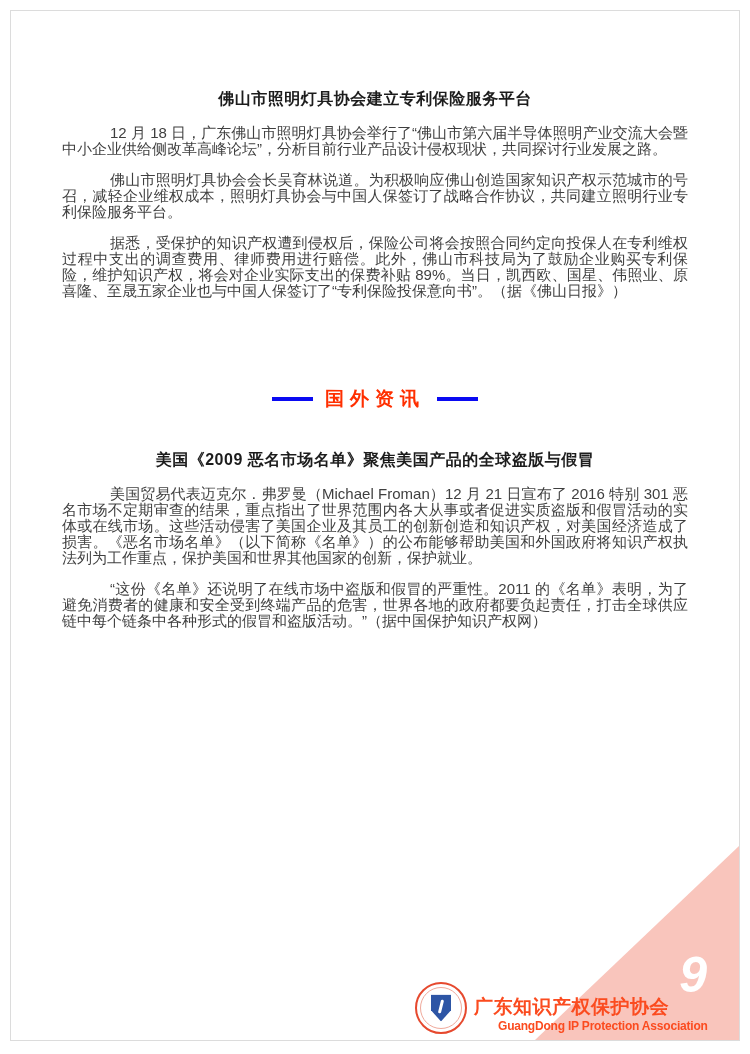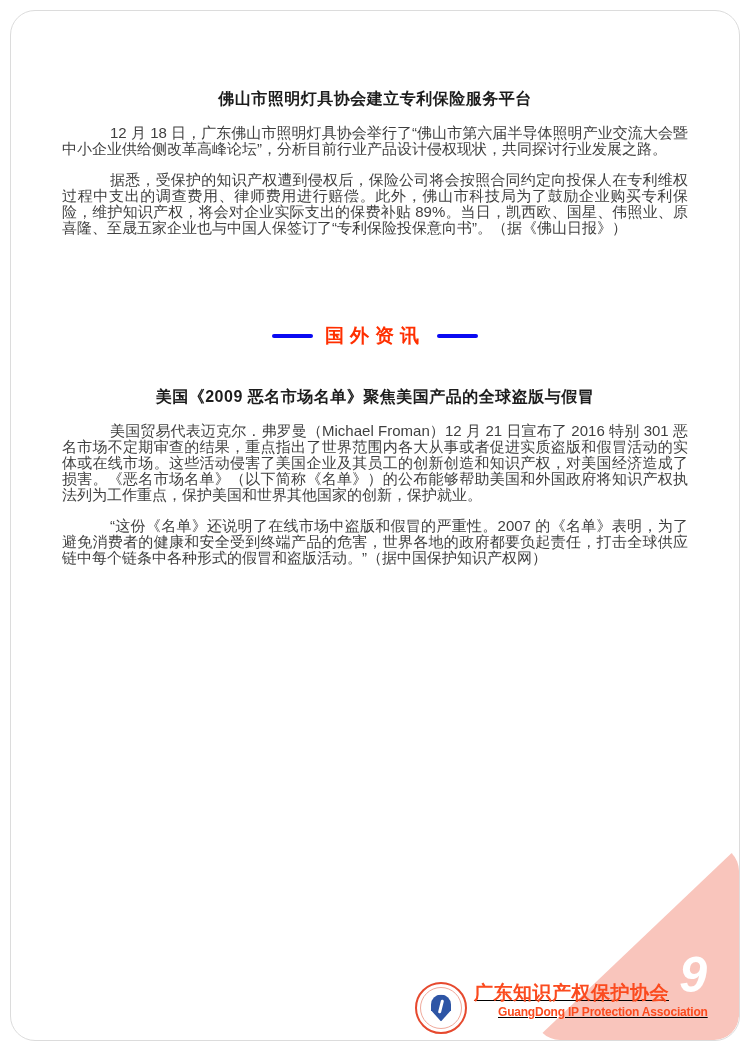--- a/index.html
+++ b/index.html
@@ -2,21 +2,21 @@
 <html style="--divider_blue: #0a0af2; --divider_red: #ff2f00; --brand_red: #fb4b1f; --triangle_pink: #f9c5bc; --page_number_white: #ffffff;"><head>
 <meta charset="utf-8">
 <style>
   :root{
     --divider_blue:#0a0af2;
     --divider_red:#ff2f00;
     --brand_red:#fb4b1f;
     --triangle_pink:#f9c5bc;
     --page_number_white:#ffffff;
   }
-  *{margin:0;padding:0;box-sizing:border-box;border-radius:25px;}
+  *{margin:0;padding:0;box-sizing:border-box;}
   html,body{width:750px;height:1054px;background:#fff;overflow:hidden;}
   body{font-family:"Liberation Sans","DejaVu Sans",sans-serif;}
   .page{
     position:absolute;left:10px;top:10px;width:730px;height:1031px;
     background:#fff;border:1px solid #dcdcdc;overflow:hidden;
   }
   .article-title{
     font-size:16px;font-weight:bold;color:#1c1c1c;text-align:center;
     line-height:22px;letter-spacing:0.5px;
   }
@@ -44,21 +44,21 @@
     background:var(--triangle_pink,#f9c5bc);
     clip-path:polygon(100% 0,100% 100%,0 100%);
   }
   .page-number{
     position:absolute;right:32px;bottom:40px;
     font-size:50px;line-height:1;font-weight:bold;font-style:italic;
     color:var(--page_number_white,#fff);
   }
   
   .footer-brand{
-    position:absolute;left:404px;bottom:6px;display:flex;align-items:flex-start;gap:7px;text-decoration:underline;
+    position:absolute;left:404px;bottom:6px;display:flex;align-items:flex-end;gap:7px;
   }
   .emblem{
     width:52px;height:52px;border-radius:50%;border:2.5px solid #e6492e;
     background:#fff;position:relative;flex:none;
   }
   .emblem-inner-ring{
     position:absolute;inset:3px;border-radius:50%;border:1px solid #f0a99b;
   }
   .emblem-shield{
     position:absolute;left:50%;top:50%;transform:translate(-50%,-50%);
@@ -81,35 +81,36 @@
 </style>
 </head>
 <body>
 
 <div class="page">
 
   <h1 class="article-title first">佛山市照明灯具协会建立专利保险服务平台</h1>
 
   <p class="body-par after-title">12 月 18 日，广东佛山市照明灯具协会举行了“佛山市第六届半导体照明产业交流大会暨中小企业供给侧改革高峰论坛”，分析目前行业产品设计侵权现状，共同探讨行业发展之路。</p>
 
+  <p class="body-par">佛山市照明灯具协会会长吴育林说道。为积极响应佛山创造国家知识产权示范城市的号召，减轻企业维权成本，照明灯具协会与中国人保签订了战略合作协议，共同建立照明行业专利保险服务平台。</p>
 
   <p class="body-par">据悉，受保护的知识产权遭到侵权后，保险公司将会按照合同约定向投保人在专利维权过程中支出的调查费用、律师费用进行赔偿。此外，佛山市科技局为了鼓励企业购买专利保险，维护知识产权，将会对企业实际支出的保费补贴 89%。当日，凯西欧、国星、伟照业、原喜隆、至晟五家企业也与中国人保签订了“专利保险投保意向书”。（据《佛山日报》）</p>
 
   <div class="divider">
     <span class="divider-line"></span>
     <span class="divider-label">国外资讯</span>
     <span class="divider-line"></span>
   </div>
 
   <h2 class="article-title second">美国《2009 恶名市场名单》聚焦美国产品的全球盗版与假冒</h2>
 
   <p class="body-par after-title">美国贸易代表迈克尔．弗罗曼（Michael Froman）12 月 21 日宣布了 2016 特别 301 恶名市场不定期审查的结果，重点指出了世界范围内各大从事或者促进实质盗版和假冒活动的实体或在线市场。这些活动侵害了美国企业及其员工的创新创造和知识产权，对美国经济造成了损害。《恶名市场名单》（以下简称《名单》）的公布能够帮助美国和外国政府将知识产权执法列为工作重点，保护美国和世界其他国家的创新，保护就业。</p>
 
 
-  <p class="body-par">“这份《名单》还说明了在线市场中盗版和假冒的严重性。2007 的《名单》表明，为了避免消费者的健康和安全受到终端产品的危害，世界各地的政府都要负起责任，打击全球供应链中每个链条中各种形式的假冒和盗版活动。”（据中国保护知识产权网）</p>
+  <p class="body-par">“这份《名单》还说明了在线市场中盗版和假冒的严重性。2011 的《名单》表明，为了避免消费者的健康和安全受到终端产品的危害，世界各地的政府都要负起责任，打击全球供应链中每个链条中各种形式的假冒和盗版活动。”（据中国保护知识产权网）</p>
 
   <div class="corner-triangle"></div>
 
   <div class="page-number">9</div>
 
   <div class="footer-brand">
     <div class="emblem">
       <div class="emblem-inner-ring"></div>
       <div class="emblem-shield">
         <span class="emblem-mark"></span>

